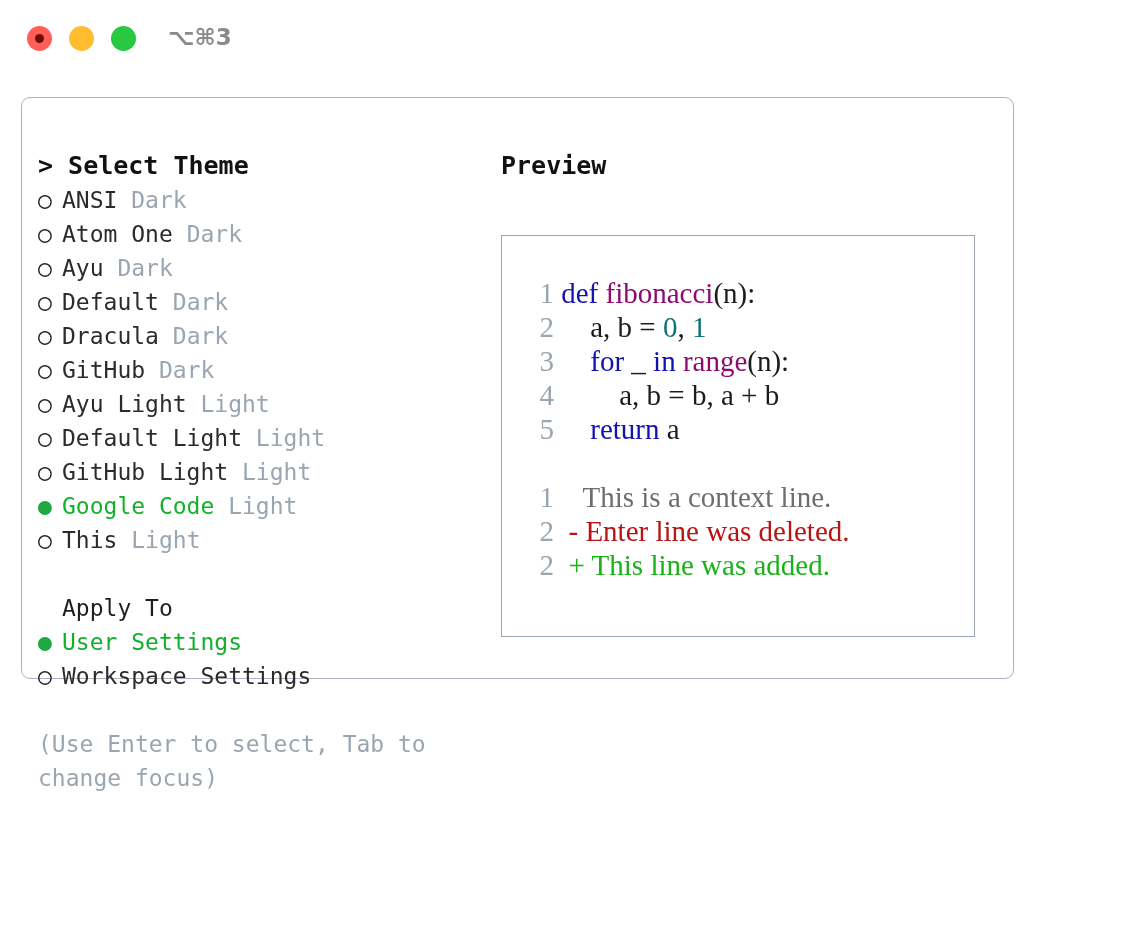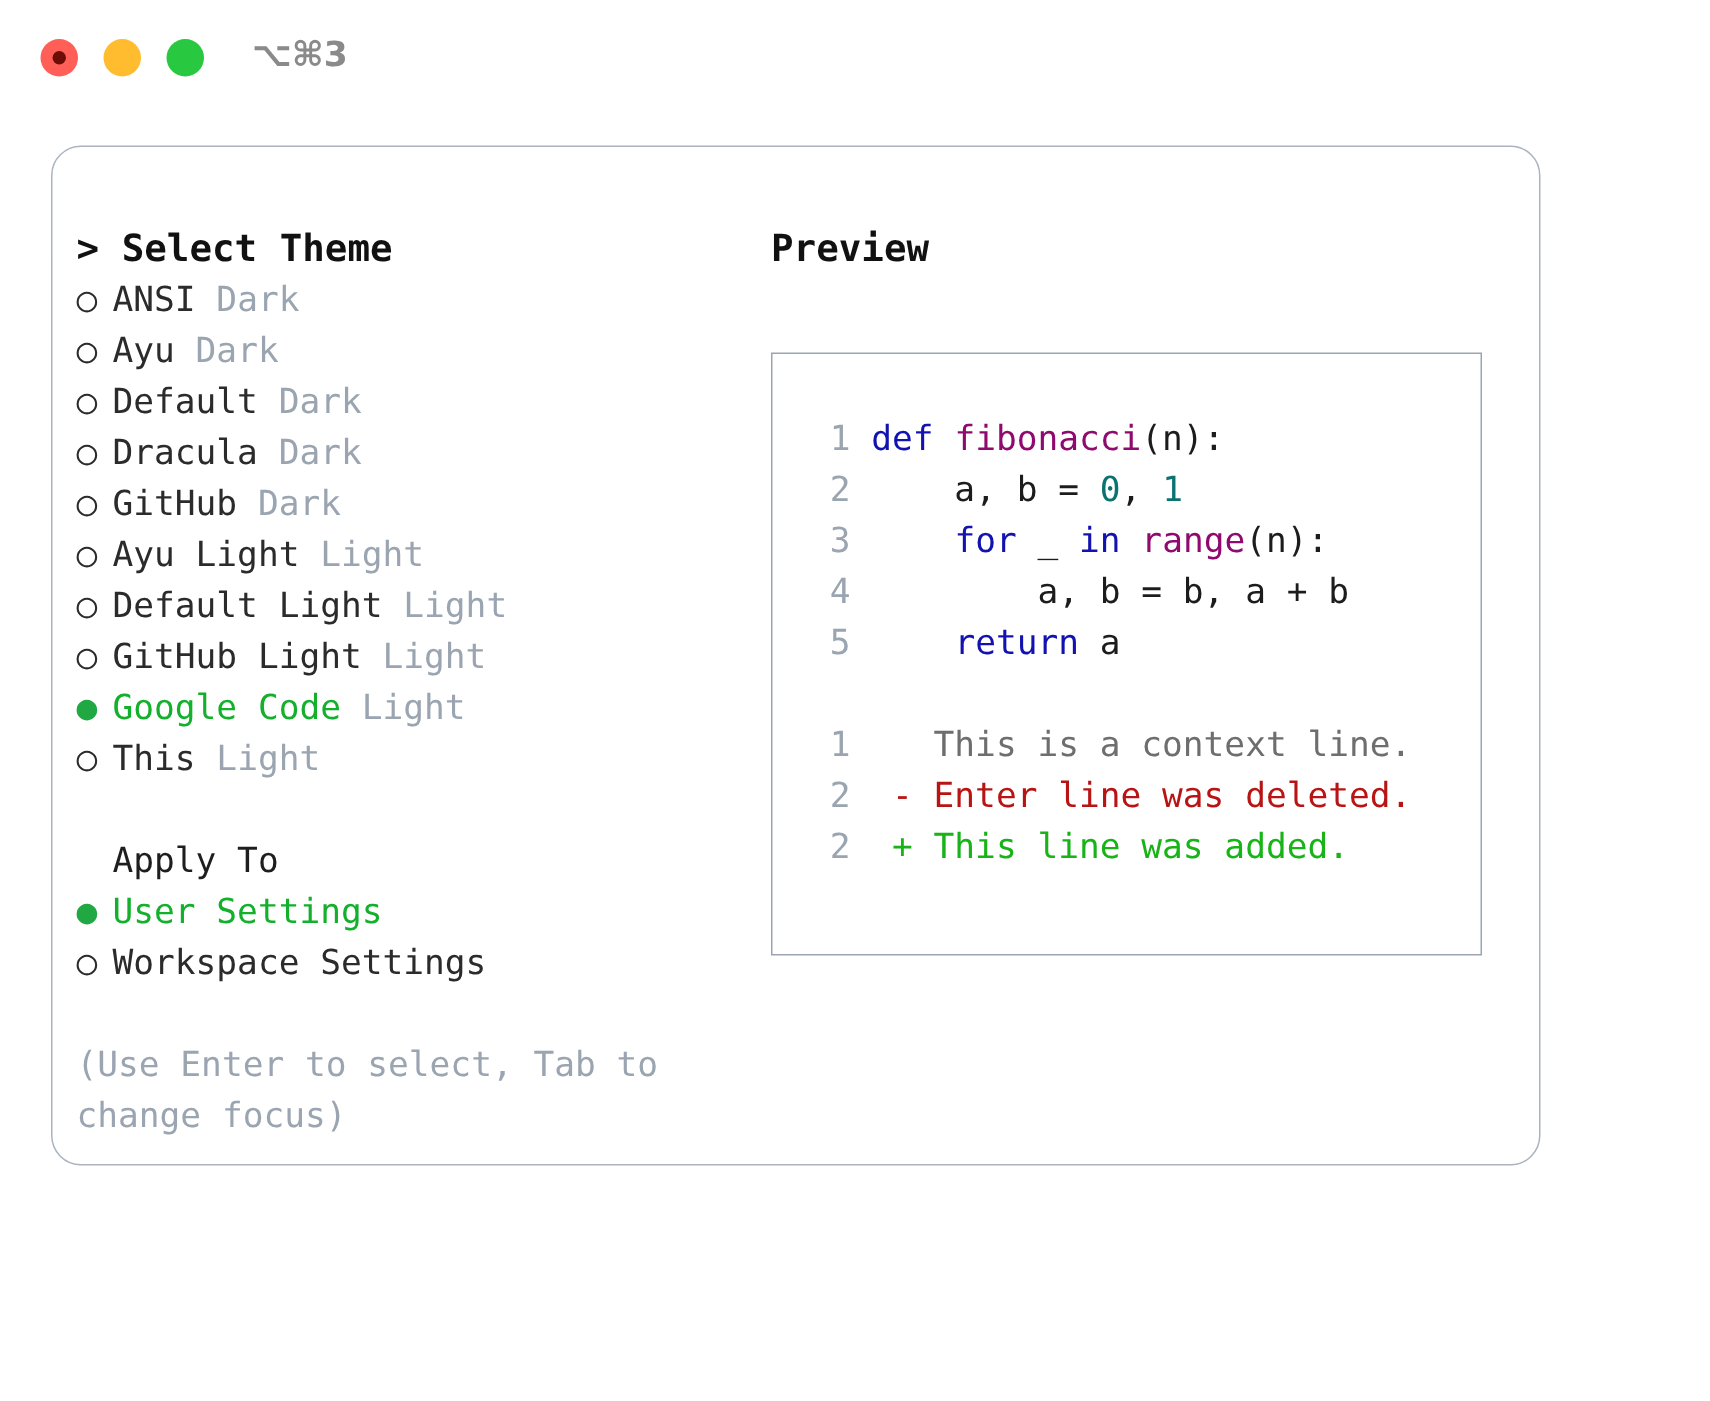--- a/index.html
+++ b/index.html
@@ -66,26 +66,26 @@
     font-size: 23px;
     font-weight: bold;
     color: #8a8a8a;
     letter-spacing: 0px;
     font-family: "DejaVu Sans", sans-serif;
   }
 
   
   .panel {
     position: absolute;
-    left: 34px;
+    left: 21px;
     top: 97px;
     width: 993px;
-    height: 680px;
+    height: 582px;
     border: 1.6px solid #aab3c0;
-    border-radius: 20px;
+    border-radius: 9px;
     background: #ffffff;
     box-sizing: border-box;
   }
 
   
   .left-col {
     position: absolute;
     left: 16px;
     top: 51px;
     width: 440px;
@@ -156,24 +156,25 @@
     background: #ffffff;
     position: relative;
   }
   .code-area {
     position: absolute;
     left: 16px;
     top: 40px;
     width: 450px;
   }
   .cline {
-    font-size: 23px;
+    font-size: 29px;
     line-height: 34px;
     white-space: pre;
     color: #1c1c1c;
+    font-family: Liberation Serif, serif;
   }
   .ln {
     display: inline-block;
     width: 36px;
     text-align: right;
     color: #9aa5b1;
   }
   .kw   { color: #1212b0; }
   .fn   { color: #8f0a6e; }
   .num  { color: #0b7272; }
@@ -197,20 +198,21 @@
     </div>
     <div class="shortcut">⌥⌘3</div>
   </div>
 
   <div class="panel">
 
     <div class="left-col">
       <div class="header-row">&gt; Select Theme</div>
       <div id="theme-list">
           <div class="opt"><span class="bullet unsel">○</span><span class="name">ANSI</span><span class="tag"> Dark</span></div>
+          <div class="opt"><span class="bullet unsel">○</span><span class="name">Atom One</span><span class="tag"> Dark</span></div>
           <div class="opt"><span class="bullet unsel">○</span><span class="name">Ayu</span><span class="tag"> Dark</span></div>
           <div class="opt"><span class="bullet unsel">○</span><span class="name">Default</span><span class="tag"> Dark</span></div>
           <div class="opt"><span class="bullet unsel">○</span><span class="name">Dracula</span><span class="tag"> Dark</span></div>
           <div class="opt"><span class="bullet unsel">○</span><span class="name">GitHub</span><span class="tag"> Dark</span></div>
           <div class="opt"><span class="bullet unsel">○</span><span class="name">Ayu Light</span><span class="tag"> Light</span></div>
           <div class="opt"><span class="bullet unsel">○</span><span class="name">Default Light</span><span class="tag"> Light</span></div>
           <div class="opt"><span class="bullet unsel">○</span><span class="name">GitHub Light</span><span class="tag"> Light</span></div>
           <div class="opt selected"><span class="bullet sel">●</span><span class="name">Google Code</span><span class="tag"> Light</span></div>
           <div class="opt"><span class="bullet unsel">○</span><span class="name">This</span><span class="tag"> Light</span></div>
         </div>

